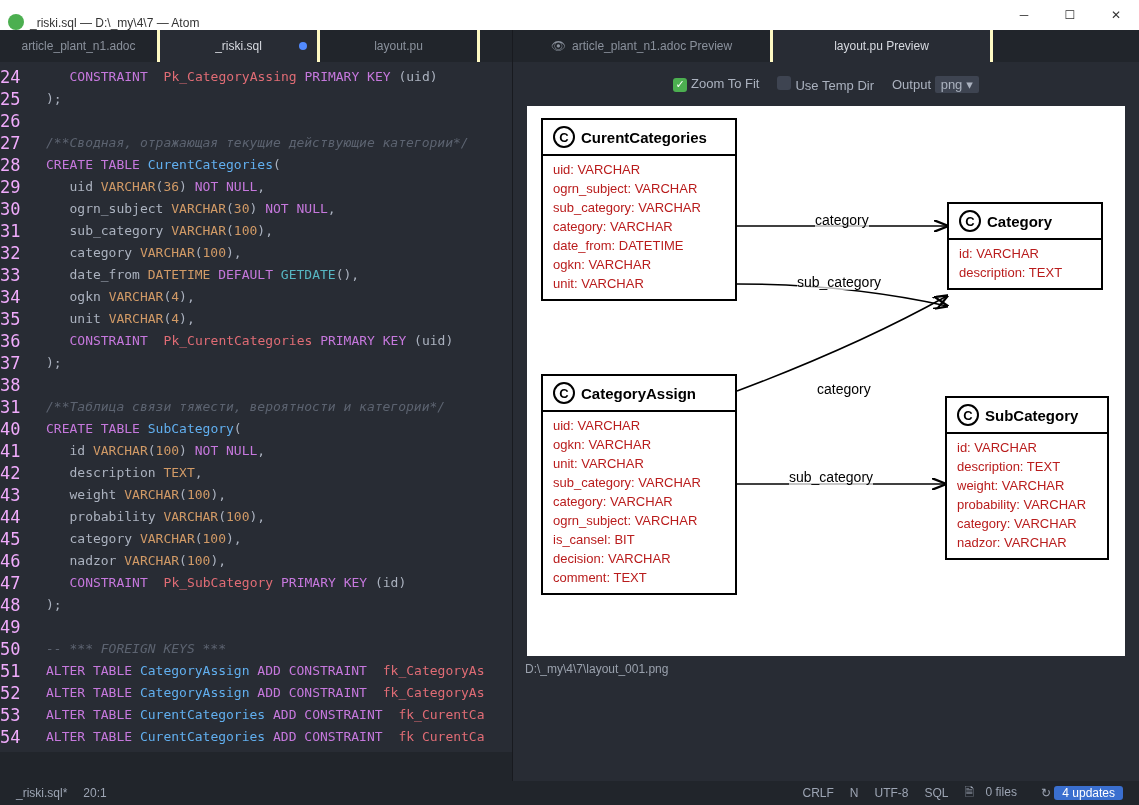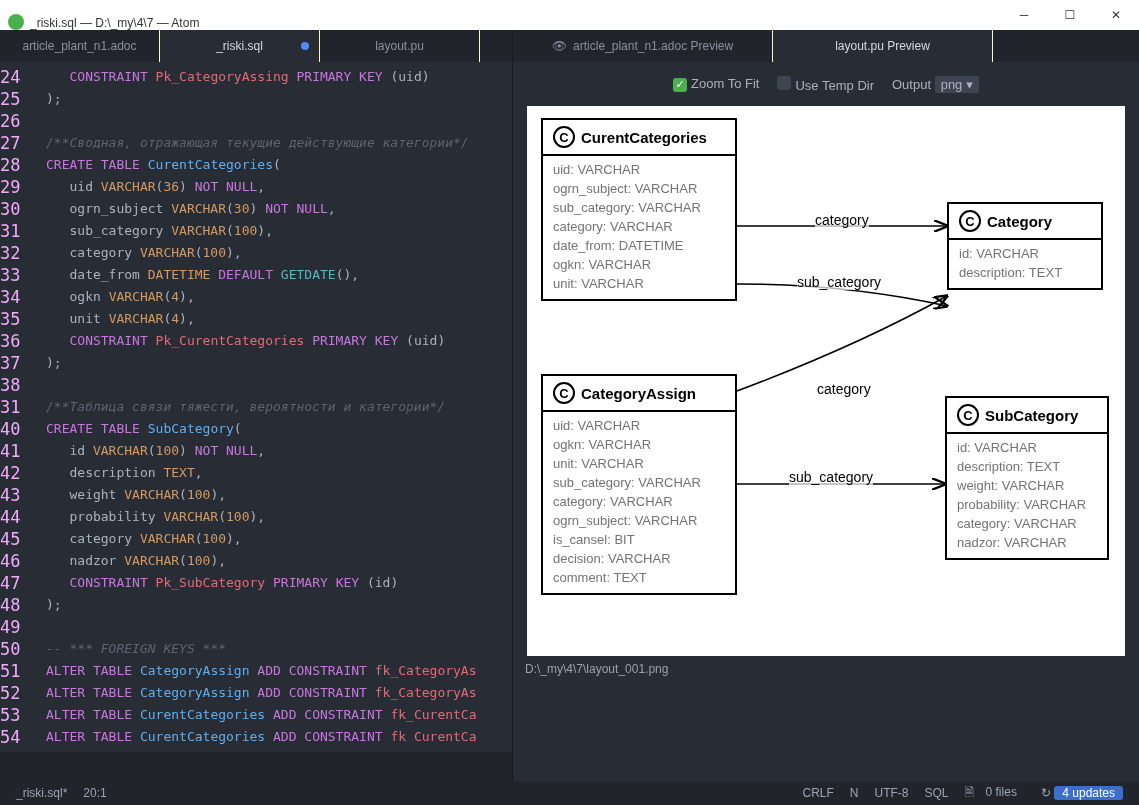--- a/index.html
+++ b/index.html
@@ -8,46 +8,46 @@
 .titlebar { height:30px; background:#fff; display:flex; align-items:flex-end; padding:0 0 0 8px; color:#333; }
 .titlebar .appicon { width:16px; height:16px; border-radius:50%; background:#4caf50; display:inline-block; margin-right:6px; }
 .titlebar .title { flex:1; font-size:12px; }
 .winctrls { display:flex; }
 .winctrls div { width:46px; height:30px; display:flex; align-items:center; justify-content:center; font-size:12px; color:#333; }
 .menubar { height:24px; background:#fff; display:flex; align-items:center; padding:0 4px; font-size:13px; color:#333; border-bottom:1px solid #ddd;}
 .menubar span { padding:2px 8px; cursor:default; }
 .menubar span u { text-decoration:underline; }
 .client { flex:1; display:flex; flex-direction:column; background:#21252b; min-height:0;}
 .tabs { height:32px; background:#21252b; display:flex; }
-.tab { height:32px; padding:0 16px; display:flex; align-items:center; background:#21252b; color:#8a919c; font-size:12px; border-right:1px solid #fef9c3; gap:6px; min-width:160px; justify-content:center; position:relative;}
+.tab { height:32px; padding:0 16px; display:flex; align-items:center; background:#21252b; color:#8a919c; font-size:12px; border-right:3px solid #fef9c3; gap:6px; min-width:160px; justify-content:center; position:relative;}
 .tab.active { background:#282c34; color:#d7dae0; }
 .tab .dot { width:8px; height:8px; border-radius:50%; background:#528bff; position:absolute; right:10px;}
 .panes { flex:1; display:flex; min-height:0;}
 .pane-left { width:512px; display:flex; min-height:0; background:#282c34; }
 .pane-right { flex:1; display:flex; flex-direction:column; min-height:0; background:#282c34; border-left:1px solid #181a1f;}
 .gutter { width:42px; background:#282c34; padding:4px 0; font-family:Menlo,Consolas,monospace; font-size:17px; text-align:left; color:#f0abfc; line-height:22px;}
 .gutter div { padding-right:10px;}
 .code { flex:1; font-family:Menlo,Consolas,monospace; font-size:13px; line-height:22px; padding:4px 0 4px 4px; white-space:pre; color:#abb2bf; overflow:hidden;}
 .kw-create { color:#c678dd; }
 .kw-orange { color:#d19a66; }
-.kw-red { color:#e06c75; }
+.kw-red { color:#e06c75;margin-left:8px; }
 .kw-cyan { color:#56b6c2; }
 .comment { color:#5c6370; font-style:italic; }
 .num { color:#d19a66; }
 .ident { color:#61afef; }
 .pvbar { height:44px; display:flex; align-items:center; justify-content:center; gap:18px; color:#abb2bf; font-size:13px;}
 .pvbar .chk { width:14px; height:14px; border-radius:3px; background:#4caf50; display:inline-flex; align-items:center; justify-content:center; color:#fff; font-size:11px; margin-right:4px;}
 .pvbar .chk.empty { background:#3e4451; }
 .pvbar .sel { background:#3e4451; padding:1px 6px; border-radius:2px; display:inline-flex; align-items:center; gap:4px;}
 .pvpath { font-size:12px; color:#9aa1ad; padding:0 0 4px 12px;}
 .pvimg { margin:0 14px 6px 14px; background:#fff; height:550px; position:relative; }
 .entity { position:absolute; border:2px solid #000; background:#fff; font-family:Arial,sans-serif; }
 .entity .hdr { padding:6px 10px; display:flex; align-items:center; gap:6px; border-bottom:2px solid #000; font-weight:bold; font-size:15px; color:#000;}
 .entity .hdr .circ { width:22px; height:22px; border:2px solid #000; border-radius:50%; display:inline-flex; align-items:center; justify-content:center; font-weight:bold; font-size:13px;}
-.entity .body { padding:4px 10px 6px 10px; font-size:13px; color:#737373; line-height:19px;border-radius:7px;}
+.entity .body { padding:4px 10px 6px 10px; font-size:13px; color:#b91c1c; line-height:19px;border-radius:7px;}
 svg.links { position:absolute; inset:0; width:100%; height:100%; }
 .lbl { position:absolute; font-size:14px; color:#000; font-family:Arial,sans-serif; background:rgba(255,255,255,0.7);}
 .statusbar { height:24px; background:#21252b; color:#9da5b4; display:flex; align-items:center; font-size:12px; padding:0 8px;}
 .statusbar .sp { flex:1; }
 .statusbar span { padding:0 8px; }
 .upd { background:#3a6fcf; color:#fff; border-radius:3px; padding:1px 6px;}
 </style>
 </head>
 <body>
 

